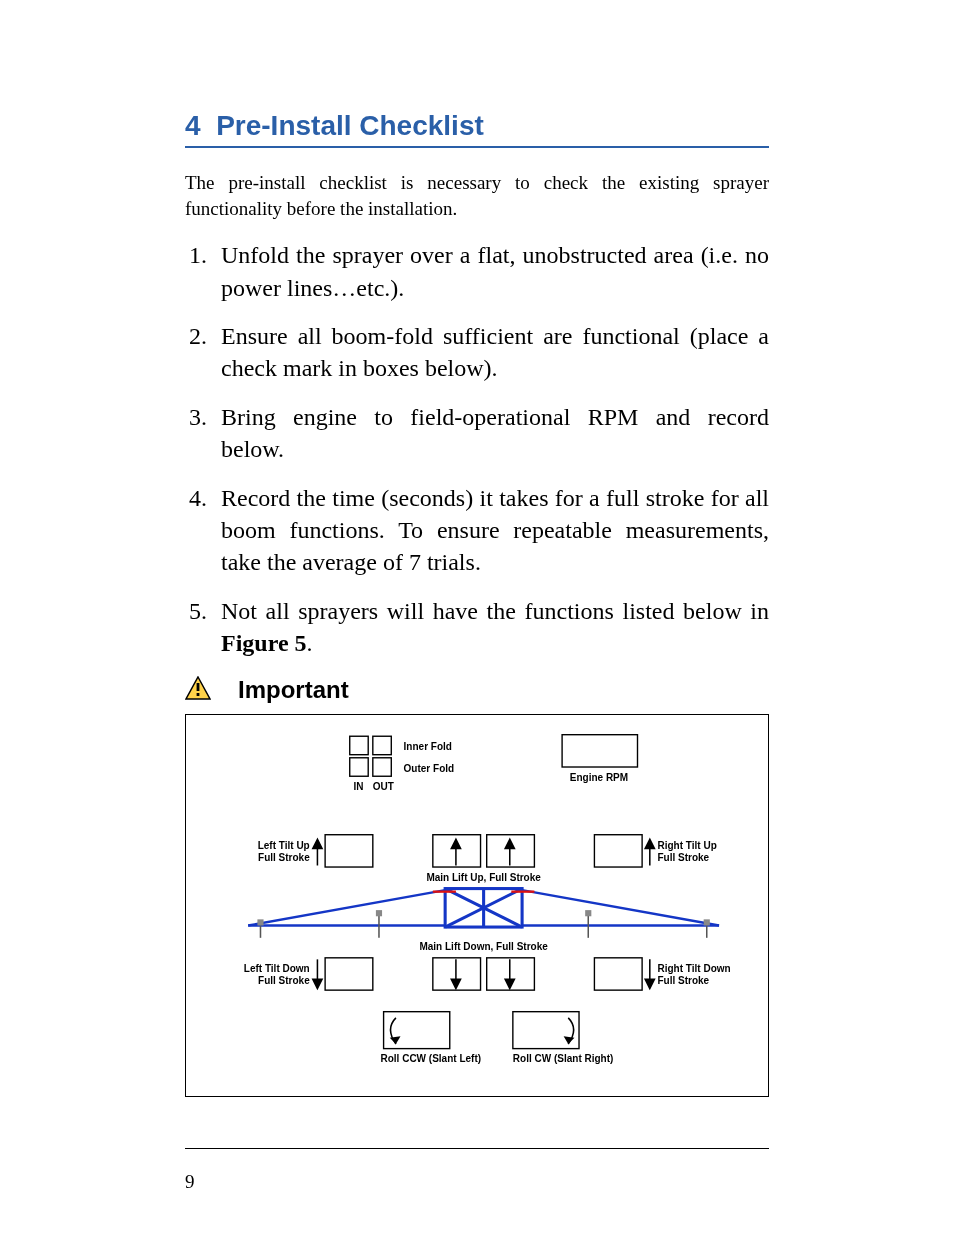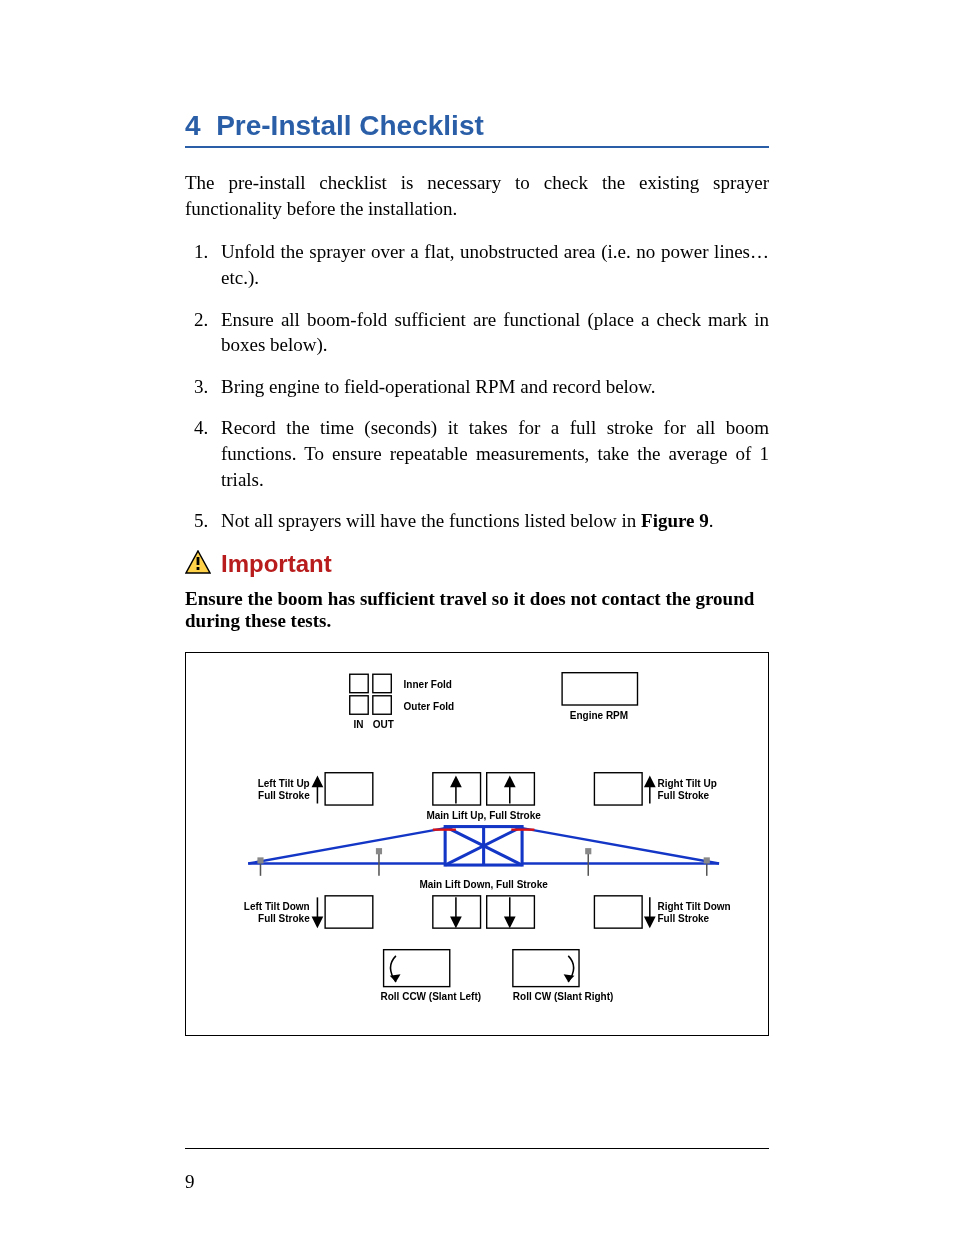--- a/index.html
+++ b/index.html
@@ -1,25 +1,25 @@
 <!DOCTYPE html>
 <html><head>
 <meta charset="utf-8">
 <style>
   html,body{margin:0;padding:0;background:#fff;color:#000;font-family:"Times New Roman",Times,serif;}
   .page{width:800px;min-height:1235px;margin:0 auto;padding:110px 108px 60px 108px;box-sizing:border-box;position:relative;}
   h1.section-title{color:#2a5fa8;font-family:Arial,Helvetica,sans-serif;font-weight:bold;font-size:28px;margin:0 0 4px 0;}
   .title-rule{border:none;border-top:2px solid #2a5fa8;margin:0 0 22px 0;}
   .intro{font-size:19px;text-align:justify;line-height:1.35;margin:9px 0 18px 0;}
-  ol.steps{font-size:19px;padding-left:28px;margin:0 0 14px 0;}
+  ol.steps{font-size:24px;padding-left:28px;margin:0 0 14px 0;}
   ol.steps li{padding-left:8px;margin:0 0 16px 0;text-align:justify;line-height:1.35;}
   .figref{font-weight:bold;}
   .important-line{display:flex;align-items:center;gap:10px;margin:8px 0 10px 0;}
   .warn-tri{display:inline-block;}
-  .important-word{font-family:Arial,Helvetica,sans-serif;font-weight:bold;font-size:24px;color:#b91c1c;}
+  .important-word{font-family:Arial,Helvetica,sans-serif;font-weight:bold;font-size:24px;color:#000000;margin-left:17px;}
   .warn-text{font-size:19px;font-weight:bold;margin:0 0 20px 0;}
   .figure-frame{border:1px solid #000;padding:12px 12px 8px 16px;margin:0 0 18px 0;}
   .figure-svg{display:block;width:100%;height:auto;}
   .caption{text-align:center;font-weight:bold;font-size:17px;margin:0 0 40px 0;}
   .pagenum{position:absolute;left:108px;bottom:42px;font-size:19px;}
   .foot-rule{position:absolute;left:108px;right:108px;bottom:78px;border:none;border-top:1.5px solid #000;}
   
   .svgt{font-family:Arial,Helvetica,sans-serif;font-size:13px;font-weight:bold;fill:#000;}
 </style>
 </head>
@@ -30,38 +30,37 @@
     <span>4</span>&nbsp;&nbsp;<span>Pre-Install Checklist</span>
   </h1>
   <hr class="title-rule">
 
   <p class="intro">The pre-install checklist is necessary to check the existing sprayer functionality before the installation.</p>
 
   <ol class="steps">
     <li>Unfold the sprayer over a flat, unobstructed area (i.e. no power lines…etc.).</li>
     <li>Ensure all boom-fold sufficient are functional (place a check mark in boxes below).</li>
     <li>Bring engine to field-operational RPM and record below.</li>
-    <li>Record the time (seconds) it takes for a full stroke for all boom functions.  To ensure repeatable measurements, take the average of 1 trials.</li>
+    <li>Record the time (seconds) it takes for a full stroke for all boom functions.  To ensure repeatable measurements, take the average of 7 trials.</li>
     <li>
-      <span>Not all sprayers will have the functions listed below in </span><span class="figref">Figure 9</span><span>.</span>
+      <span>Not all sprayers will have the functions listed below in </span><span class="figref">Figure 5</span><span>.</span>
     </li>
   </ol>
 
   <div class="important-line">
     <span class="warn-tri">
       <svg width="26" height="24" viewBox="0 0 26 24">
         <polygon points="13,1 25,23 1,23" fill="#ffd24a" stroke="#000" stroke-width="1.5"></polygon>
         <rect x="11.6" y="7" width="2.8" height="8" fill="#000"></rect>
         <rect x="11.6" y="17" width="2.8" height="3" fill="#000"></rect>
       </svg>
     </span>
     <span class="important-word">Important</span>
   </div>
 
-  <p class="warn-text">Ensure the boom has sufficient travel so it does not contact the ground during these tests.</p>
 
   <div class="figure-frame">
     <svg class="figure-svg" viewBox="0 0 720 470">
 
       <g>
         <rect x="192" y="12" width="24" height="24" fill="none" stroke="#000" stroke-width="1.8"></rect>
         <rect x="222" y="12" width="24" height="24" fill="none" stroke="#000" stroke-width="1.8"></rect>
         <rect x="192" y="40" width="24" height="24" fill="none" stroke="#000" stroke-width="1.8"></rect>
         <rect x="222" y="40" width="24" height="24" fill="none" stroke="#000" stroke-width="1.8"></rect>
         <text class="svgt" x="262" y="30">Inner Fold</text>

